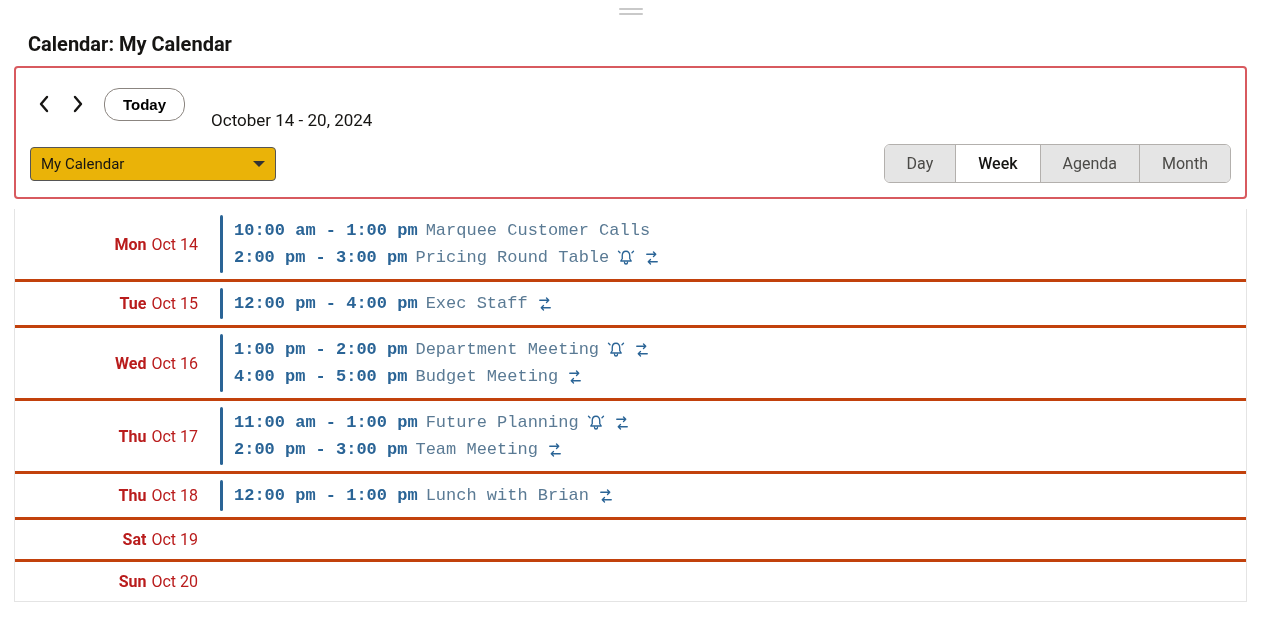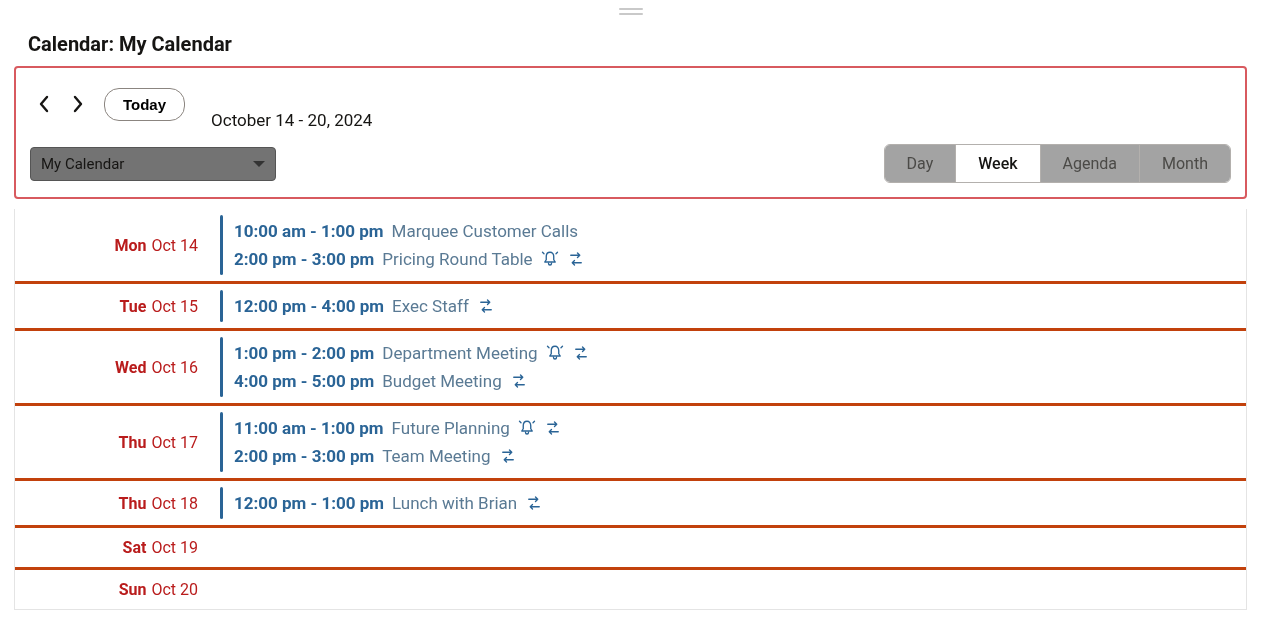--- a/index.html
+++ b/index.html
@@ -79,40 +79,40 @@
   }
   .calendar-select {
     border: 1px solid #555;
     border-radius: 4px;
     padding: 7px 10px;
     width: 246px;
     display: flex;
     align-items: center;
     justify-content: space-between;
     cursor: pointer;
-    background: #737373;
+    background: #eab308;
     font-size: 15px;
   }
   .caret-down {
     width: 0; height: 0;
     border-left: 6px solid transparent;
     border-right: 6px solid transparent;
     border-top: 6px solid #333;
   }
   .view-tabs {
     display: flex;
     border: 1px solid #b3b0ad;
     border-radius: 6px;
     overflow: hidden;
   }
   .view-tab {
     padding: 9px 22px;
     font-size: 16px;
     color: #4b4a47;
-    background: #a3a3a3;
+    background: #e5e5e5;
     border-right: 1px solid #b3b0ad;
     cursor: pointer;
     user-select: none;
   }
   .view-tab:last-child { border-right: none; }
   .view-tab.active {
     background: #fff;
     color: #161513;
     font-weight: 500;
   }
@@ -154,20 +154,21 @@
     background: #2a6496;
     border-radius: 2px;
   }
   .event-line {
     display: flex;
     align-items: center;
     gap: 8px;
     padding: 4px 0;
     font-size: 17px;
     color: #2a6496;
+    font-family: Liberation Mono, monospace;
   }
   .event-time { font-weight: 700; color: #2a6496; }
   .event-title { color: #5a7a94; font-weight: 400; }
   .ev-icon {
     width: 18px; height: 18px;
     display: inline-flex;
     align-items: center; justify-content: center;
     color: #2a6496;
   }
   svg { display: block; }

